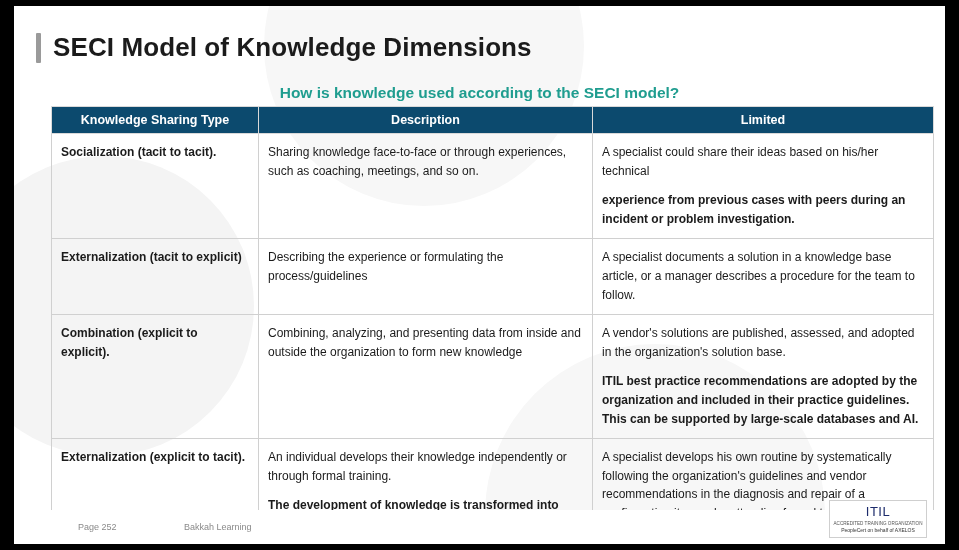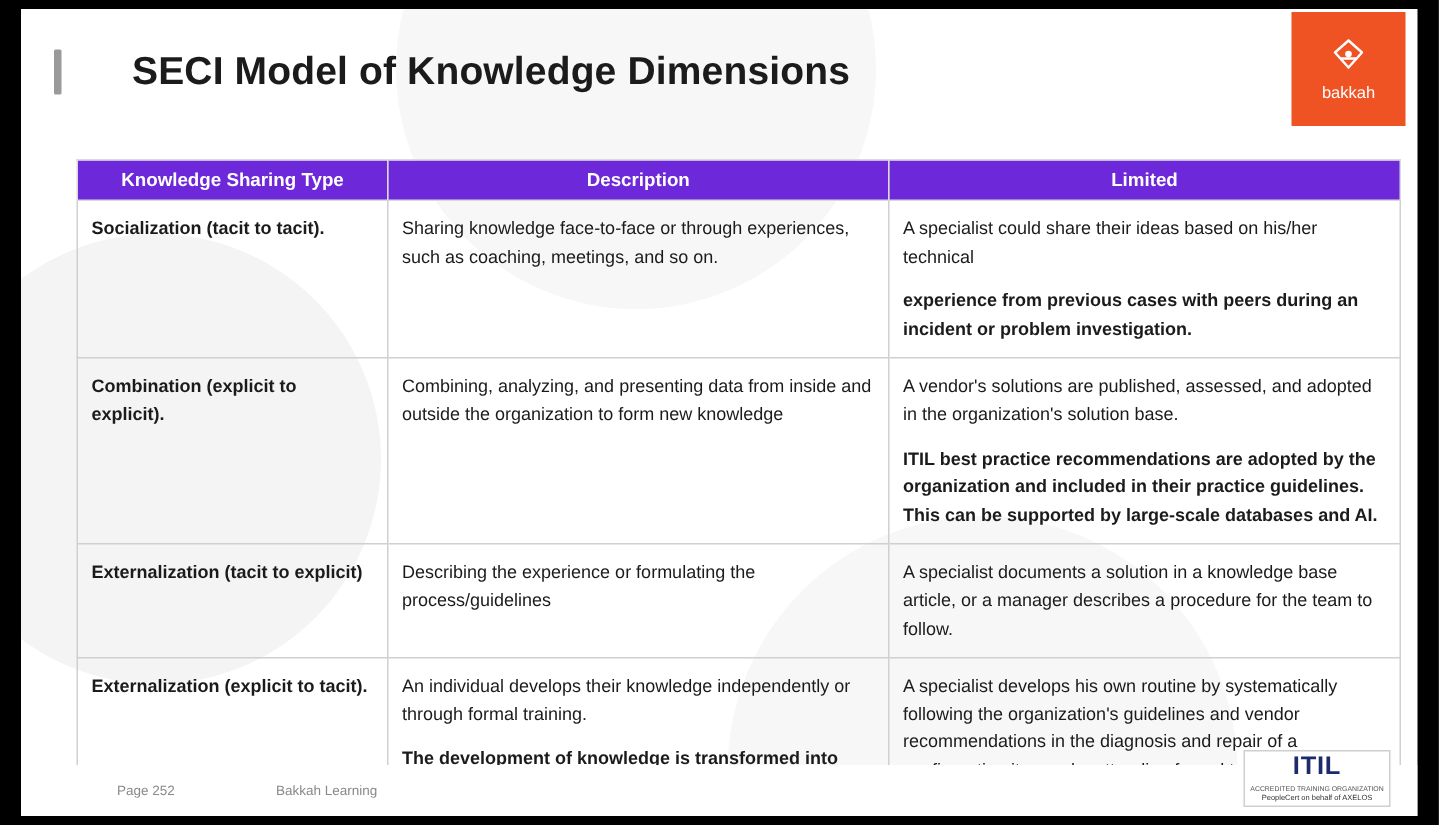--- a/index.html
+++ b/index.html
@@ -52,21 +52,20 @@
     background: #f7f7f7;
   }
 
   
   .title-bar {
     position: absolute;
     left: 22px;
     top: 26px;
     display: flex;
     align-items: center;
-    gap: 35px;
   }
   .title-tick {
     width: 5px;
     height: 30px;
     background: #9a9a9a;
     margin-right: 12px;
     border-radius: 1px;
   }
   .slide-title {
     font-size: 26px;
@@ -116,21 +115,21 @@
   
   table.seci {
     position: absolute;
     left: 37px;
     top: 100px;
     width: 857px;
     border-collapse: collapse;
     table-layout: fixed;
   }
   table.seci th {
-    background: #6d28d9;
+    background: #0c4a6e;
     color: #ffffff;
     font-size: 12.5px;
     font-weight: bold;
     padding: 6px 4px;
     text-align: center;
     border: 1px solid #d9d9d9;
   }
   table.seci td {
     border: 1px solid #d0d0d0;
     vertical-align: top;
@@ -205,22 +204,22 @@
     height: 36px;
     border: 1px solid #cfcfcf;
     background: #fff;
     display: flex;
     flex-direction: column;
     align-items: center;
     justify-content: center;
     line-height: 1.1;
   }
   .itil-badge .b1 {
-    font-size: 17px;
-    font-weight: bold;
+    font-size: 13px;
+    font-weight: normal;
     color: #1c2b6b;
     letter-spacing: 0.5px;
   }
   .itil-badge .b2 {
     font-size: 4.6px;
     color: #555;
     margin-top: 2px;
   }
   .itil-badge .b3 {
     font-size: 5px;
@@ -236,30 +235,22 @@
 
     <div class="wm1"></div>
     <div class="wm2"></div>
     <div class="wm3"></div>
 
     <div class="title-bar">
       <div class="title-tick"></div>
       <div class="slide-title">SECI Model of Knowledge Dimensions</div>
     </div>
 
-    <div class="logo">
-      <div class="logo-mark">
-        <svg width="30" height="22" viewBox="0 0 30 22" aria-hidden="true">
-          <path d="M15 2 L24 10 M15 2 L6 10 M6 10 L15 20 L24 10 M10 14 L20 14" stroke="#ffffff" stroke-width="1.6" fill="none" stroke-linecap="round"></path>
-          <circle cx="15" cy="11" r="2.2" fill="#ffffff"></circle>
-        </svg>
-      </div>
-      <div class="logo-text">bakkah</div>
-    </div>
-
+
+    <div class="subtitle">How is knowledge used according to the SECI model?</div>
 
     <table class="seci">
       <thead>
         <tr>
           <th class="col-type">Knowledge Sharing Type</th>
           <th class="col-desc">Description</th>
           <th class="col-ex">Limited</th>
         </tr>
       </thead>
       <tbody>
@@ -267,36 +258,36 @@
           <td class="col-type">Socialization (tacit to tacit).</td>
           <td class="col-desc">
             <div>Sharing knowledge face-to-face or through experiences, such as coaching, meetings, and so on.</div>
           </td>
           <td class="col-ex">
             <div>A specialist could share their ideas based on his/her technical</div>
             <div class="p2">experience from previous cases with peers during an incident or problem investigation.</div>
           </td>
         </tr>
         <tr>
+          <td class="col-type">Externalization (tacit to explicit)</td>
+          <td class="col-desc">
+            <div>Describing the experience or formulating the process/guidelines</div>
+          </td>
+          <td class="col-ex">
+            <div>A specialist documents a solution in a knowledge base article, or a manager describes a procedure for the team to follow.</div>
+          </td>
+        </tr>
+        <tr>
           <td class="col-type">Combination (explicit to explicit).</td>
           <td class="col-desc">
             <div>Combining, analyzing, and presenting data from inside and outside the organization to form new knowledge</div>
           </td>
           <td class="col-ex">
             <div>A vendor's solutions are published, assessed, and adopted in the organization's solution base.</div>
             <div class="p2">ITIL best practice recommendations are adopted by the organization and included in their practice guidelines. This can be supported by large-scale databases and AI.</div>
-          </td>
-        </tr>
-        <tr>
-          <td class="col-type">Externalization (tacit to explicit)</td>
-          <td class="col-desc">
-            <div>Describing the experience or formulating the process/guidelines</div>
-          </td>
-          <td class="col-ex">
-            <div>A specialist documents a solution in a knowledge base article, or a manager describes a procedure for the team to follow.</div>
           </td>
         </tr>
         <tr>
           <td class="col-type">Externalization (explicit to tacit).</td>
           <td class="col-desc">
             <div>An individual develops their knowledge independently or through formal training.</div>
             <div class="p2">The development of knowledge is transformed into organizational knowledge assets</div>
           </td>
           <td class="col-ex">
             <div>A specialist develops his own routine by systematically following the organization's guidelines and vendor recommendations in the diagnosis  and repair of  a configuration item or by attending formal training.</div>

